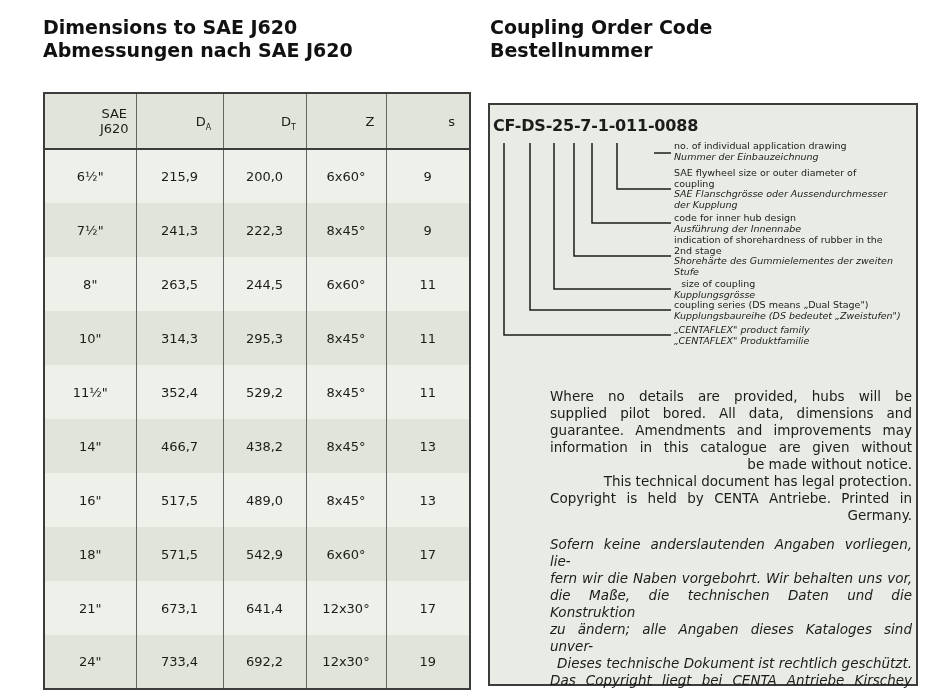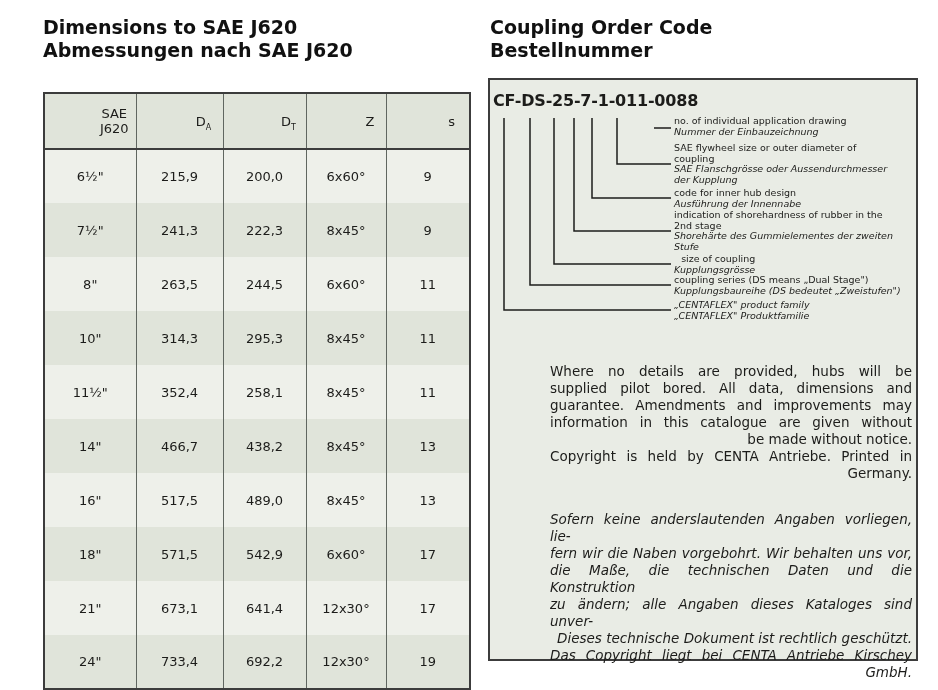--- a/index.html
+++ b/index.html
@@ -28,21 +28,21 @@
     text-align:center;vertical-align:middle;font-size:13px;font-weight:normal;
     border-left:1.5px solid var(--grid);overflow:hidden;}
   .dim-table th:first-child,.dim-table td:first-child{border-left:none;}
   .dim-table thead th{height:56px;background:var(--row-dark);border-bottom:2px solid var(--border);padding-left:48px;}
   .dim-table tbody td{height:54px;}
   .dim-table tbody tr:nth-child(odd){background:var(--row-light);}
   .dim-table tbody tr:nth-child(even){background:var(--row-dark);}
   .dim-table sub{font-size:8px;line-height:0;}
 
   
-  .order-box{position:absolute;left:488px;top:78px;width:430px;height:583px;
+  .order-box{position:absolute;left:488px;top:103px;width:430px;height:583px;
              background:var(--box-bg);border:2px solid var(--border);}
   .order-code{position:absolute;left:3px;top:11px;font-size:16px;font-weight:bold;
               letter-spacing:-0.2px;white-space:nowrap;}
   .connector-svg{position:absolute;left:0;top:0;}
   .code-labels{position:absolute;left:0;top:0;width:100%;height:250px;padding-left:19px;}
   .code-label{position:absolute;left:184px;font-size:9.5px;line-height:10.5px;white-space:nowrap;}
   .code-label .de,.code-label .it{font-style:italic;}
 
   
   .notice{position:absolute;left:12px;width:410px;font-size:13.5px;line-height:17px;}
@@ -108,21 +108,21 @@
         <tr>
           <td>10"</td>
           <td>314,3</td>
           <td>295,3</td>
           <td>8x45°</td>
           <td>11</td>
         </tr>
         <tr>
           <td>11½"</td>
           <td>352,4</td>
-          <td>258,1</td>
+          <td>529,2</td>
           <td>8x45°</td>
           <td>11</td>
         </tr>
         <tr>
           <td>14"</td>
           <td>466,7</td>
           <td>438,2</td>
           <td>8x45°</td>
           <td>13</td>
         </tr>
@@ -206,20 +206,21 @@
           <div class="de">„CENTAFLEX" Produktfamilie</div>
         </div>
       </div>
 
     <div class="notice notice-en">
         <div class="jline">Where no details are provided, hubs will be</div>
         <div class="jline">supplied pilot bored. All data, dimensions and</div>
         <div class="jline">guarantee. Amendments and improvements may</div>
         <div class="jline">information in this catalogue are given without</div>
         <div class="lline">be made without notice.</div>
+        <div class="lline">This technical document has legal protection.</div>
         <div class="jline">Copyright is held by CENTA Antriebe. Printed in</div>
         <div class="lline">Germany.</div>
       </div>
     <div class="notice notice-de">
         <div class="jline">Sofern keine anderslautenden Angaben vorliegen, lie-</div>
         <div class="jline">fern wir die Naben vorgebohrt. Wir behalten uns vor,</div>
         <div class="jline">die Maße, die technischen Daten und die Konstruktion</div>
         <div class="jline">zu ändern; alle Angaben dieses Kataloges sind unver-</div>
         <div class="lline">Dieses technische Dokument ist rechtlich geschützt.</div>
         <div class="jline">Das Copyright liegt bei CENTA Antriebe Kirschey</div>

